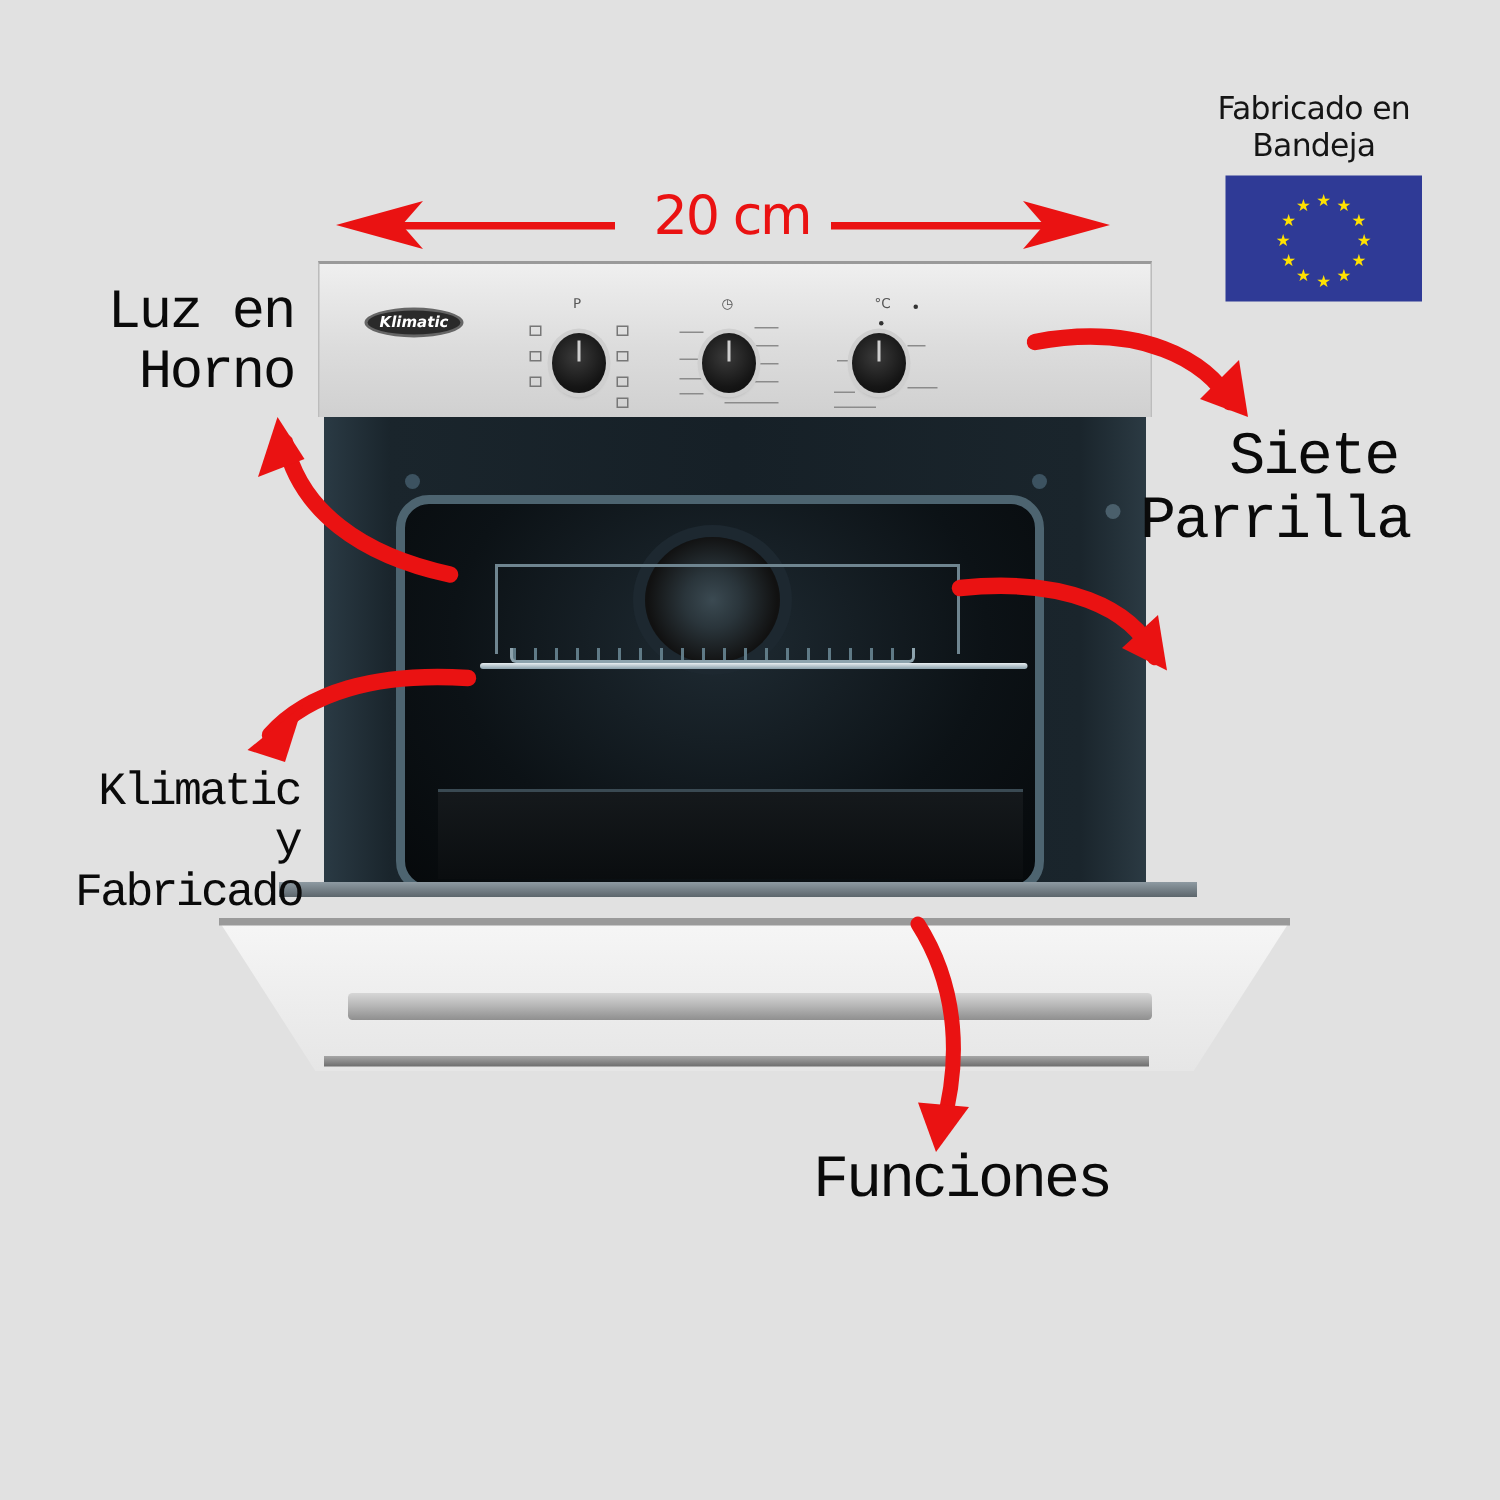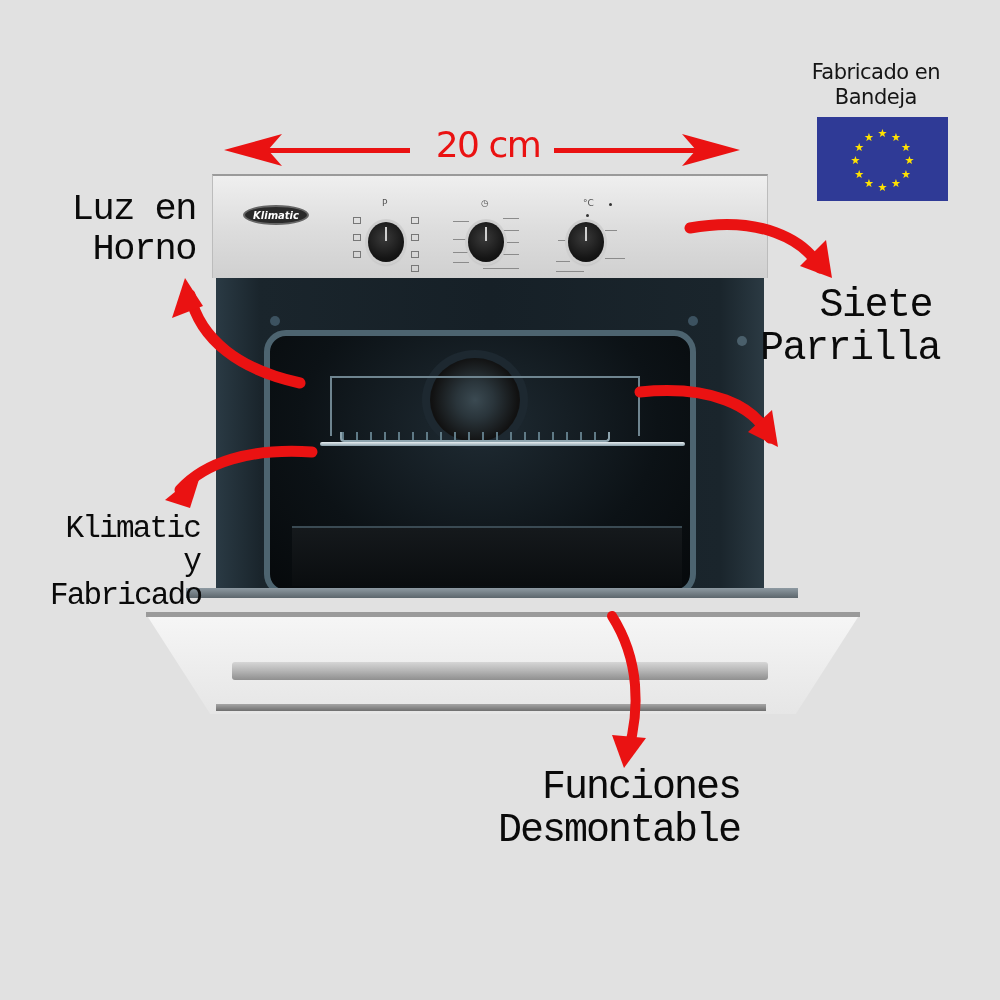--- a/index.html
+++ b/index.html
@@ -220,14 +220,13 @@
 <div class="label" style="left:772px;top:456px;width:170px;font-size:32px">
 </div>
 
 <div class="label right" style="left:50px;top:512px;width:150px;font-size:31px;letter-spacing:-1.8px">
   <span>Klimatic</span>
   <span>y Fabricado</span>
 </div>
 
 <div class="label right" style="left:440px;top:766px;width:300px;font-size:40px;letter-spacing:-2px">
   <span>Funciones</span>
-  <span>Desmontable</span>
 </div>
 
 </body></html>

